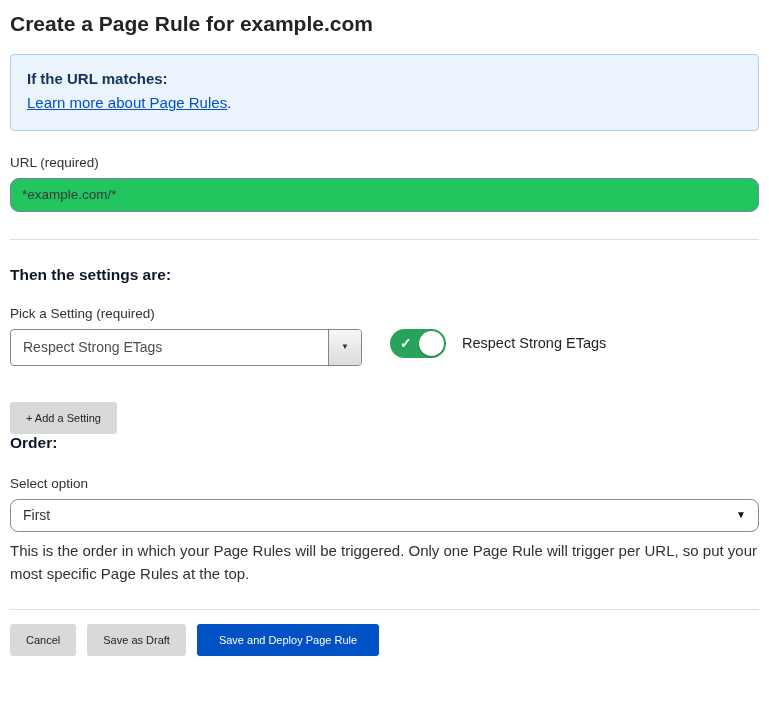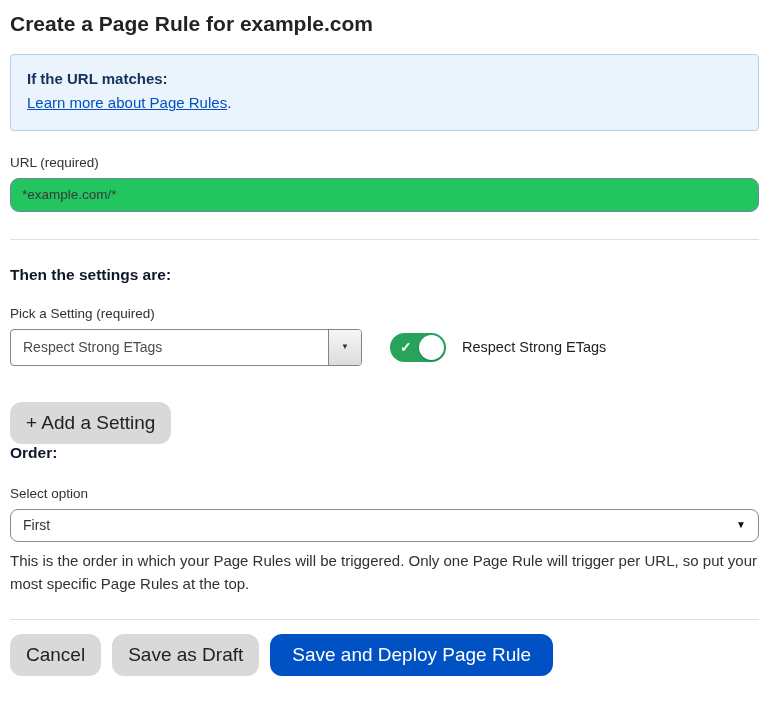--- a/index.html
+++ b/index.html
@@ -67,21 +67,21 @@
   .section-heading {
     font-size: 15.5px;
     font-weight: bold;
     color: #0f172a;
   }
 
   .picker-label { margin-top: 22px; }
 
   .setting-row {
     display: flex;
-    align-items: center;
+    align-items: flex-start;
     margin-top: 8px;
   }
 
   .setting-select {
     width: 352px;
     height: 37px;
     border: 1px solid #848484;
     border-radius: 4px;
     background: #ffffff;
     display: flex;
@@ -147,23 +147,23 @@
   }
   .toggle-label {
     margin-left: 16px;
     font-size: 14.5px;
     color: #222222;
   }
 
   .btn {
     display: inline-block;
     border: none;
-    border-radius: 12px;
+    border-radius: 3px;
     font-family: "Liberation Sans", sans-serif;
-    font-size: 19px;
+    font-size: 11px;
     cursor: pointer;
   }
   .btn-grey {
     background: #d9d9d9;
     color: #222222;
     padding: 10px 16px;
   }
   .btn-primary {
     background: #0051c3;
     color: #ffffff;

